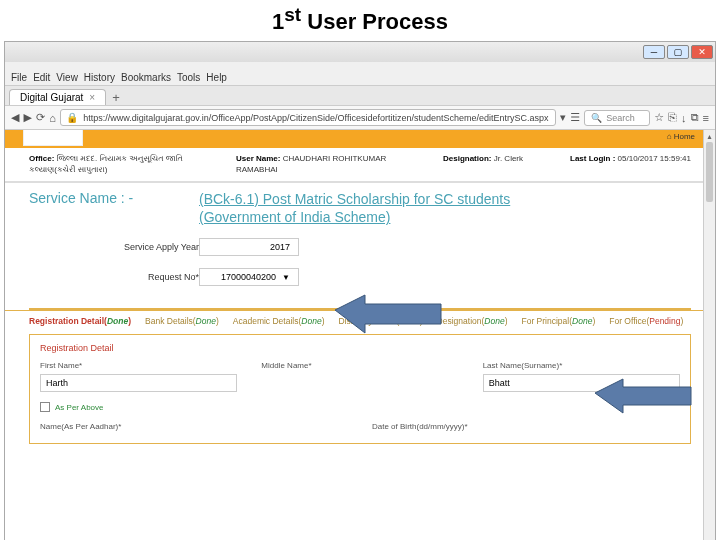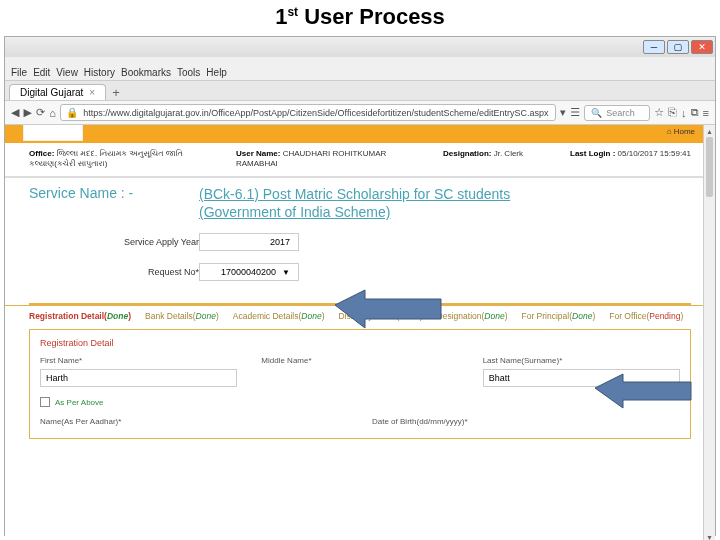--- a/index.html
+++ b/index.html
@@ -1,19 +1,19 @@
 <!DOCTYPE html>
 <html><head>
 <meta charset="utf-8">
 <style>
 * { margin: 0; padding: 0; box-sizing: border-box; font-family: Arial, sans-serif; }
 body { width: 720px; height: 540px; background: #fff; overflow: hidden; position: relative; }
 
 .slide-title { text-align: center; font-size: 22px; font-weight: bold; padding: 4px 0 6px; }
-.slide-title sup { font-size: 12px; }
+.slide-title sup { font-size: 19px; }
 
 .browser-frame { position: relative; margin: 0 4px; border: 1px solid #aaa; background: #f5f5f5; height: 500px; }
 
 
 .win-titlebar { height: 20px; background: linear-gradient(#eee,#ddd); display: flex; align-items: center; justify-content: flex-end; padding: 0 2px; }
 .win-btn { width: 22px; height: 14px; margin-left: 2px; border: 1px solid #888; border-radius: 2px; display: flex; align-items: center; justify-content: center; font-size: 9px; }
 .win-min { background:#d4e8ff; }
 .win-max { background:#d4e8ff; }
 .win-close { background:#e85c4a; color:#fff; }
 

